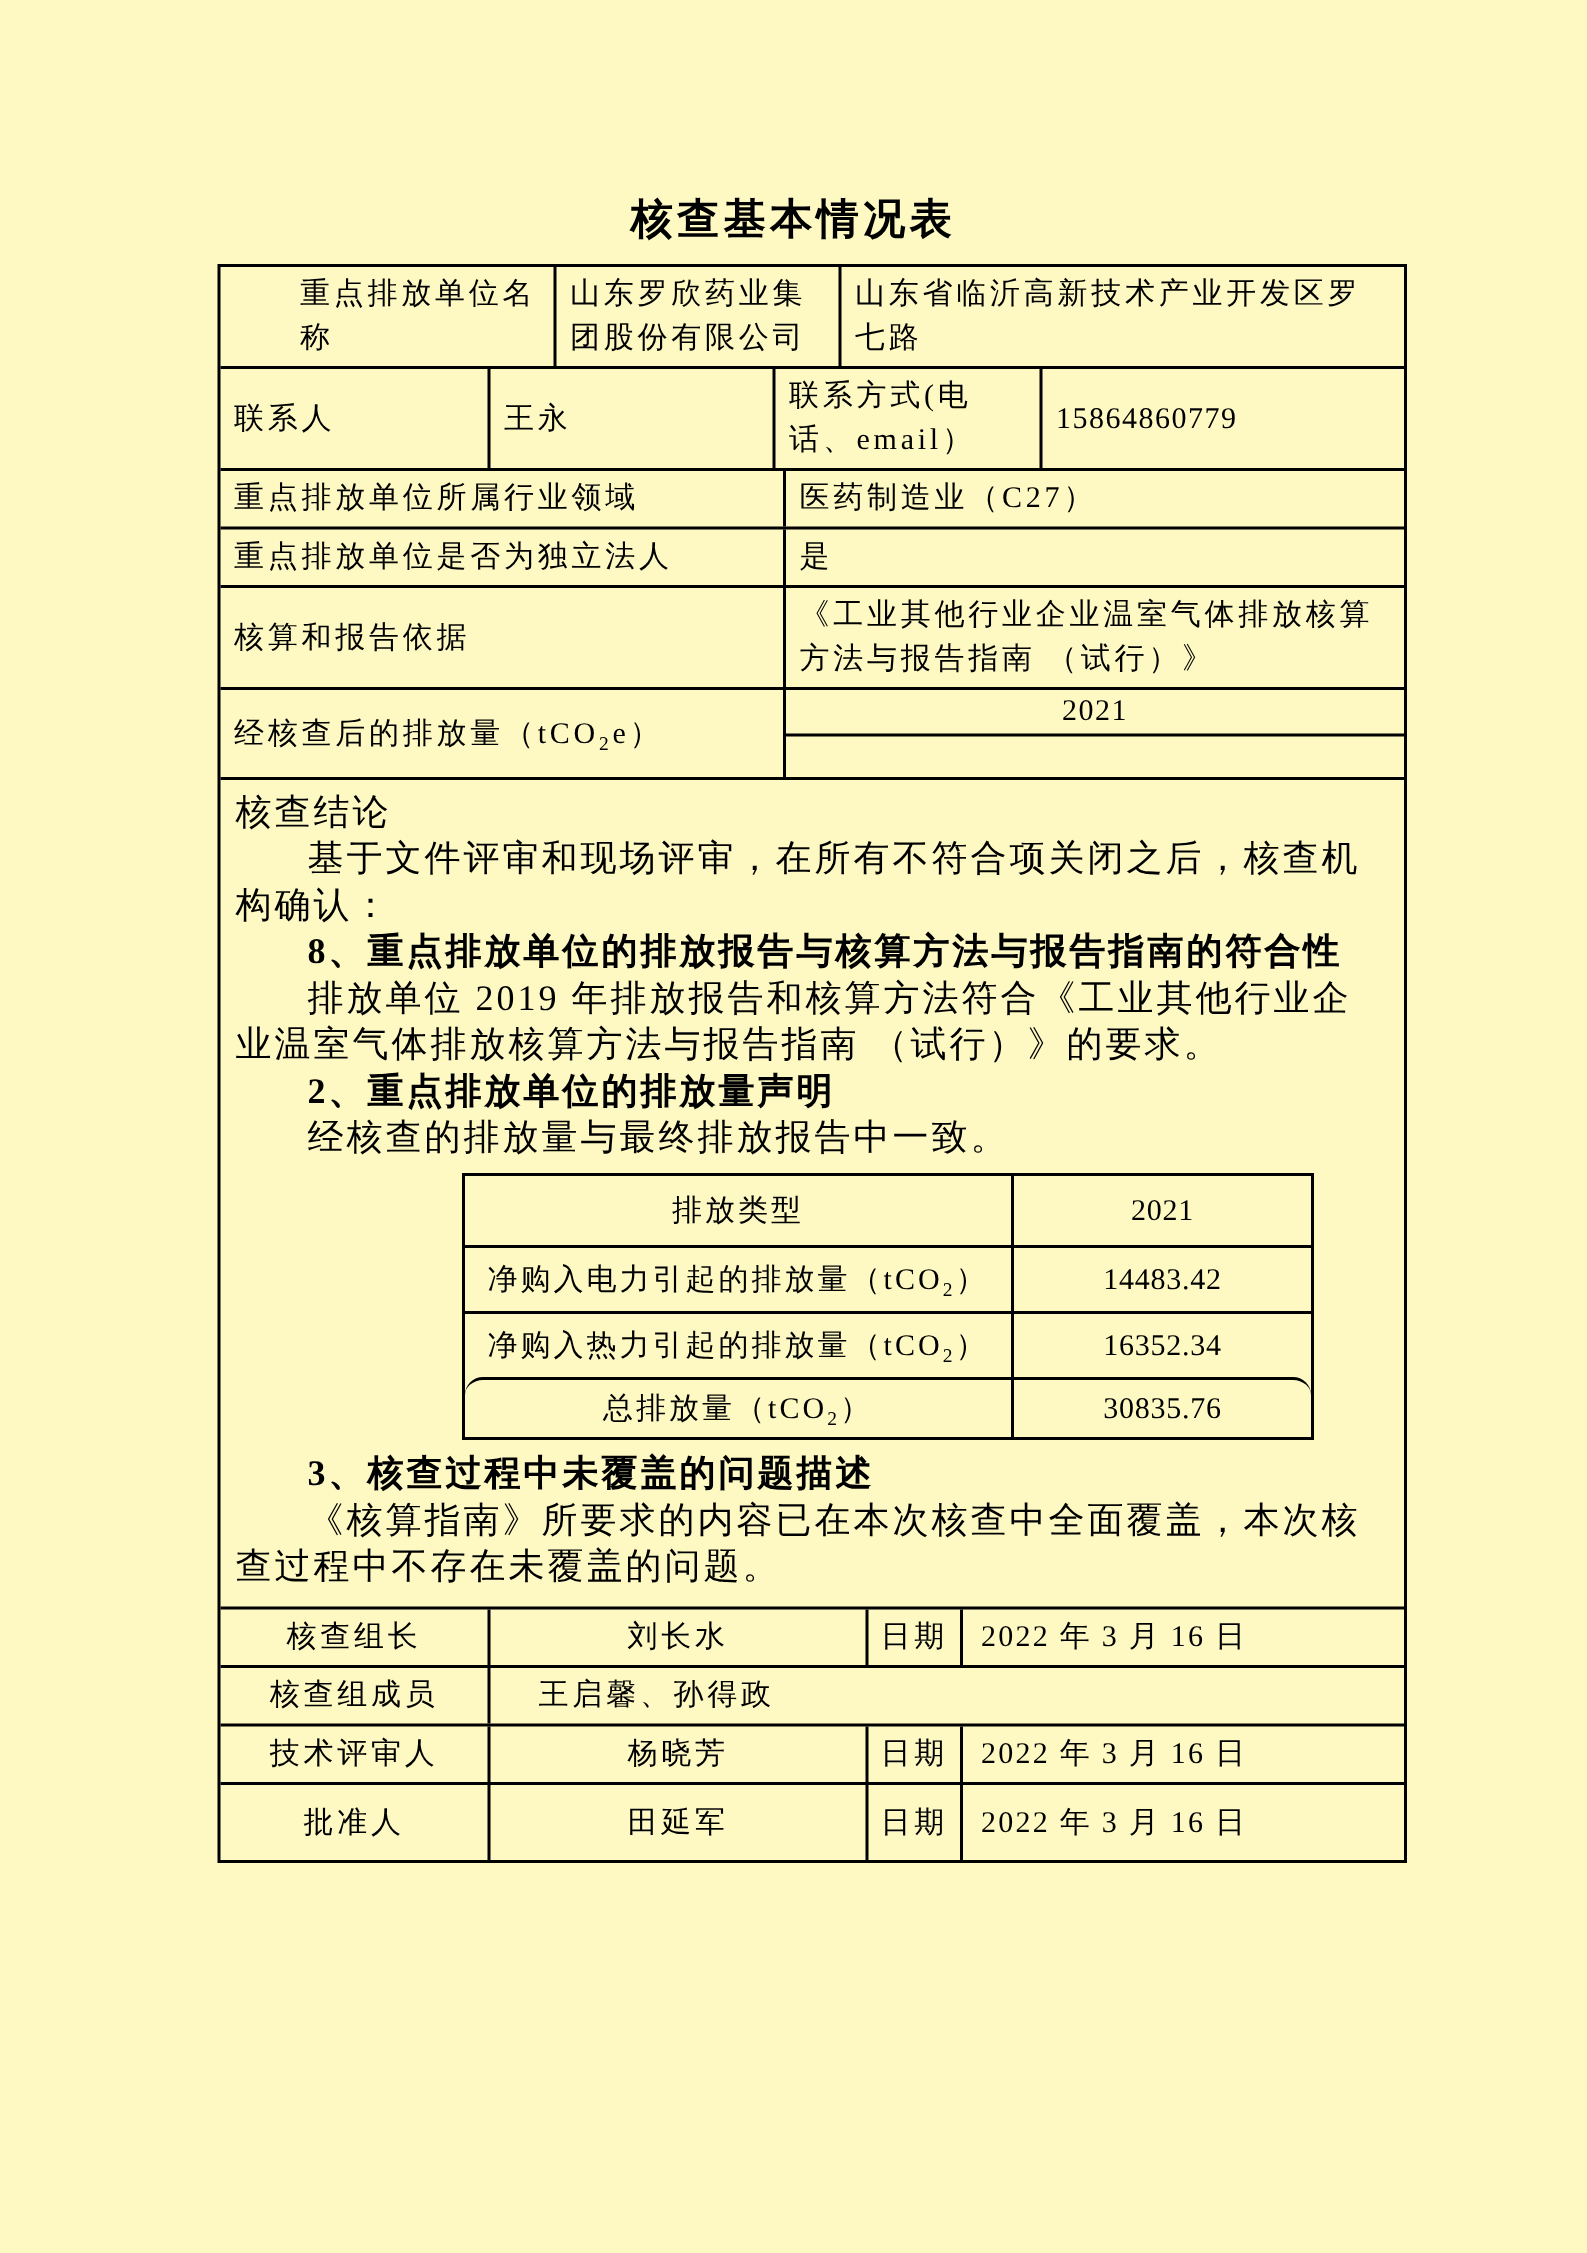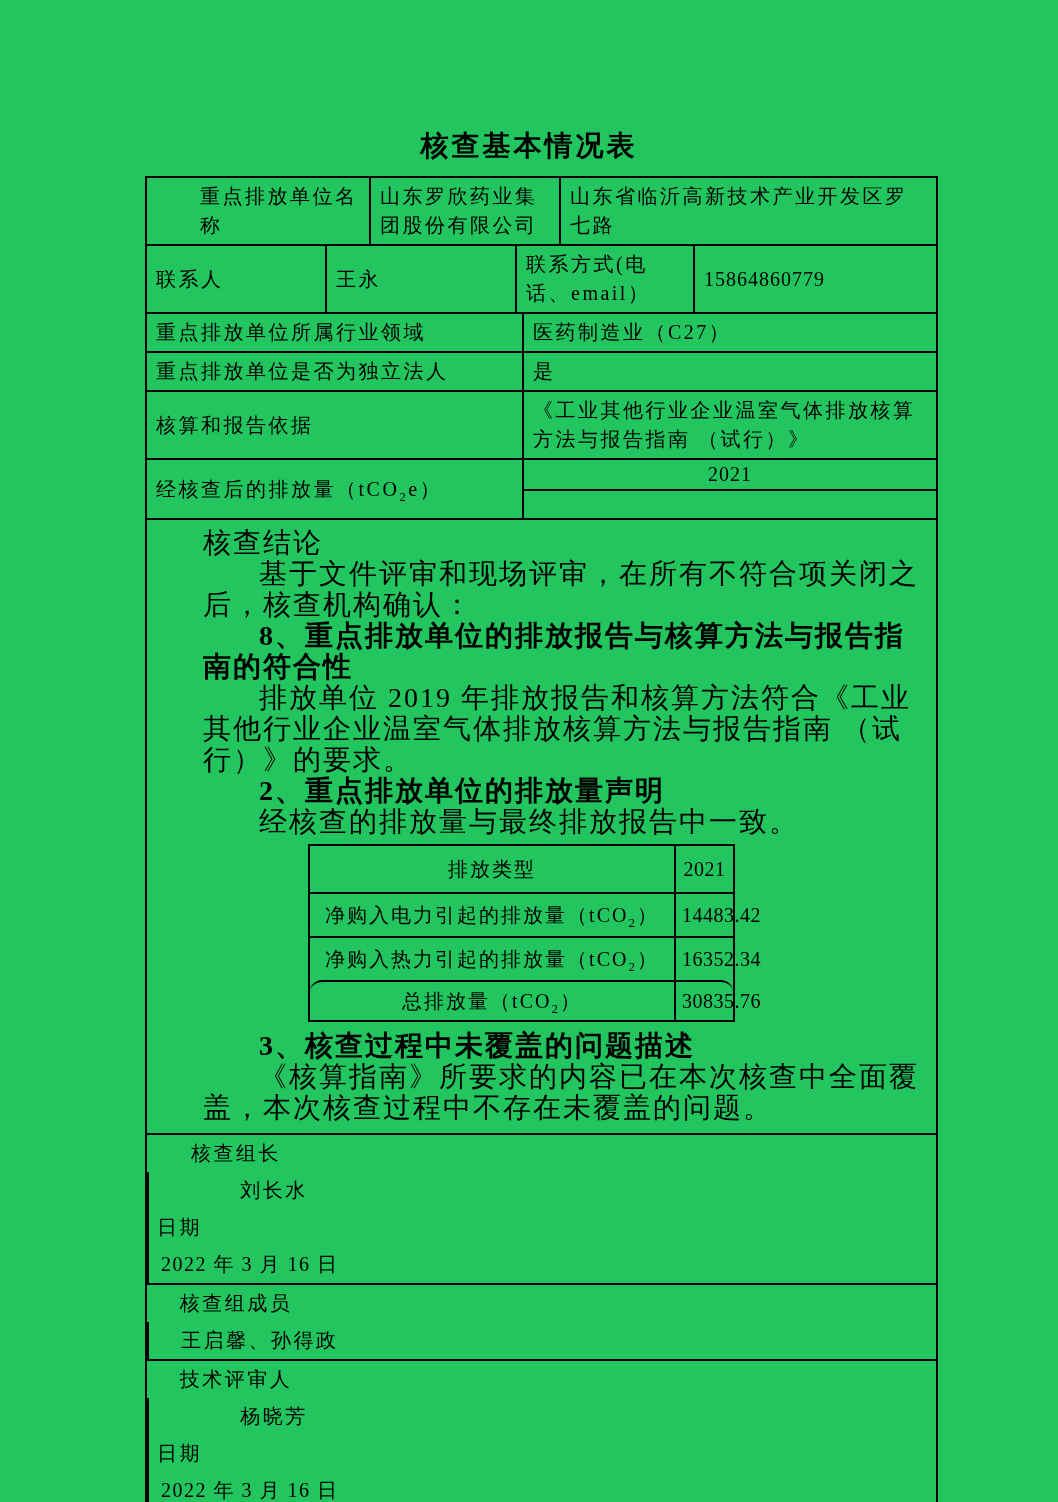--- a/index.html
+++ b/index.html
@@ -1,21 +1,21 @@
 <!DOCTYPE html>
 <html><head>
 <meta charset="utf-8">
 <style>
   * { box-sizing: border-box; margin: 0; padding: 0; }
   html, body { background: #ffffff; }
   .page {
     position: relative;
     width: 1058px;
     height: 1502px;
-    background: #22c55e;
+    background: #fef9c3;
     color: #000000;
     font-family: "Liberation Serif", "DejaVu Serif", serif;
     overflow: hidden;
   }
   .doc-title {
     position: absolute;
     top: 127px;
     left: 0;
     width: 100%;
     text-align: center;
@@ -50,41 +50,41 @@
   .wL { width: 375px; flex: none; }
   
   .ws1 { width: 178px; flex: none; justify-content: center; }
   .ws2 { width: 252px; flex: none; justify-content: center; }
   .ws3 { width: 63px;  flex: none; justify-content: center; padding: 4px 4px; }
   
   .h62 { min-height: 62px; padding-left: 44px; }
   .h58 { min-height: 58px; }
   .h32 { min-height: 32px; }
   .h60 { min-height: 60px; }
-  .h34 { min-height: 34px; flex-direction: column; }
+  .h34 { min-height: 34px; }
   .h52 { min-height: 52px; }
   .num { letter-spacing: 1px; }
   .date-cell { justify-content: flex-start; padding-left: 12px; letter-spacing: 1.5px; }
   
   .split { padding: 0; flex-direction: column; align-items: stretch; }
   .split-top {
     border-bottom: 2px solid #000;
     min-height: 31px;
     display: flex; align-items: center; justify-content: center;
     letter-spacing: 1px;
   }
   .split-bottom { min-height: 27px; }
   
   .concl { display: block; padding: 7px 10px 10px 10px; }
-  .p { font-size: 28px; line-height: 31px; letter-spacing: 2px; margin-left: 46px; }
+  .p { font-size: 24px; line-height: 31px; letter-spacing: 2px; }
   .indent { text-indent: 2em; }
   .bold { font-weight: 700; }
   sub { font-size: 13px; line-height: 0; }
   
-  .etbl { margin: 7px 0 8px 151px; width: 427px; border: 2px solid #000; }
+  .etbl { margin: 7px 0 8px 151px; width: 568px; border: 2px solid #000; }
   .etr { display: flex; border-top: 2px solid #000; }
   .etr:first-child { border-top: none; }
   .etd {
     border-left: 2px solid #000;
     display: flex; align-items: center; justify-content: center;
     text-align: center;
     font-size: 20px; letter-spacing: 2px;
     padding: 4px 6px;
   }
   .etd:first-child { border-left: none; }

